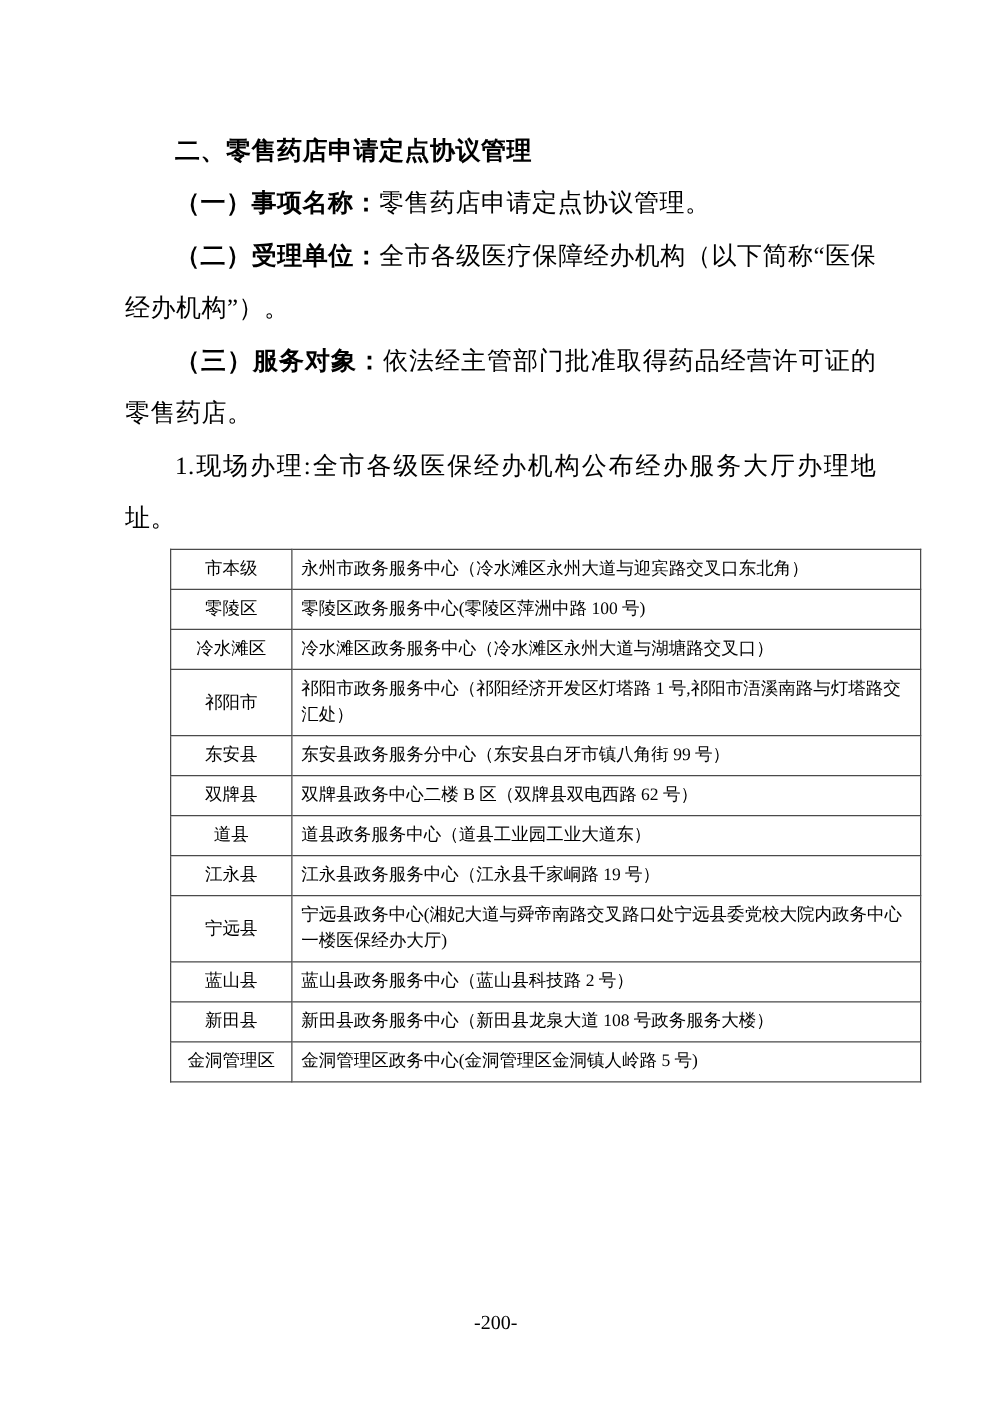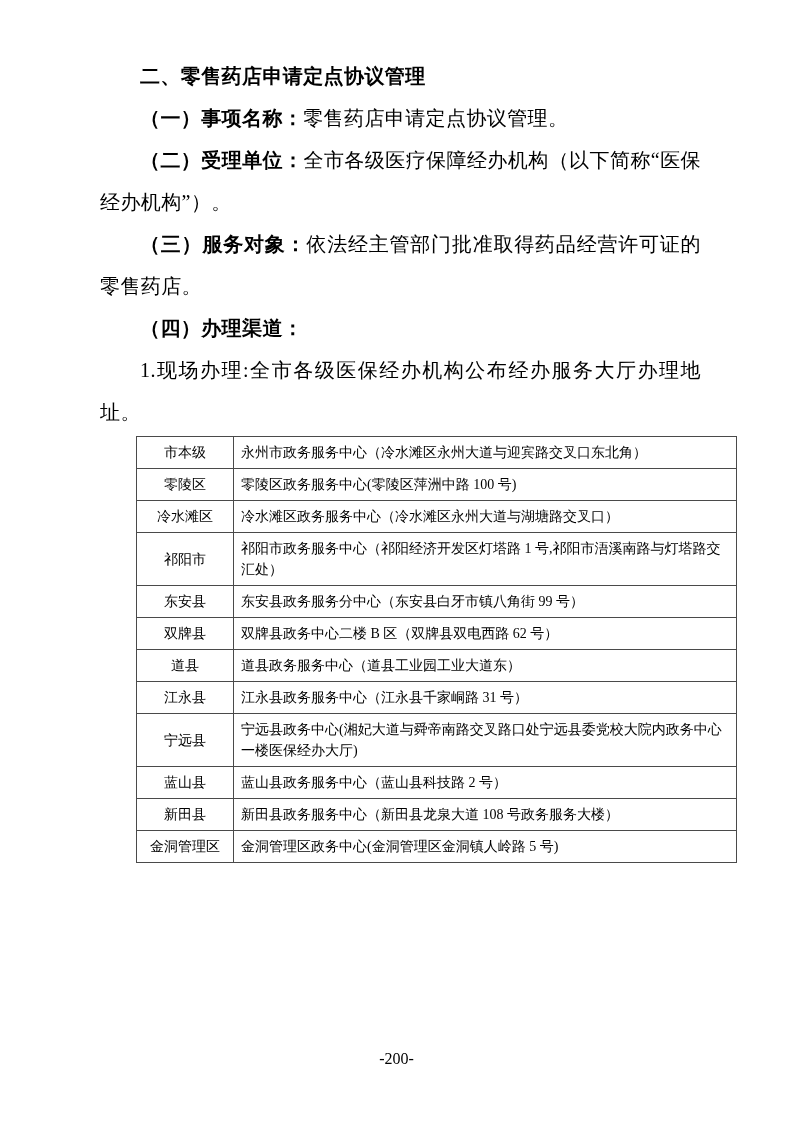--- a/index.html
+++ b/index.html
@@ -8,21 +8,21 @@
     height: 1122px;
     background: #ffffff;
     color: #000000;
     font-family: "Liberation Serif", "DejaVu Serif", serif;
     position: relative;
     overflow: hidden;
   }
   .page {
     position: absolute;
     inset: 0;
-    padding: 55px 92px 0 100px;
+    padding: 100px 92px 0 100px;
     box-sizing: border-box;
   }
   .doc-title {
     font-size: 20px;
     font-weight: bold;
     line-height: 42px;
     text-indent: 2em;
     margin: 0;
     letter-spacing: 0.4px;
   }
@@ -76,23 +76,20 @@
   </p>
 
   <p class="para">
     <span class="label">（二）受理单位：</span><span>全市各级医疗保障经办机构（以下简称“医保经办机构”）。</span>
   </p>
 
   <p class="para">
     <span class="label">（三）服务对象：</span><span>依法经主管部门批准取得药品经营许可证的零售药店。</span>
   </p>
 
-  <p class="para">
-    <span class="label">（四）办理渠道：</span><span></span>
-  </p>
 
   <p class="para">1.现场办理:全市各级医保经办机构公布经办服务大厅办理地址。</p>
 
   <table class="addr-table">
     <tbody>
         <tr>
           <td class="region-cell">市本级</td>
           <td class="address-cell">永州市政务服务中心（冷水滩区永州大道与迎宾路交叉口东北角）</td>
         </tr>
         <tr>
@@ -114,21 +111,21 @@
         <tr>
           <td class="region-cell">双牌县</td>
           <td class="address-cell">双牌县政务中心二楼 B 区（双牌县双电西路 62 号）</td>
         </tr>
         <tr>
           <td class="region-cell">道县</td>
           <td class="address-cell">道县政务服务中心（道县工业园工业大道东）</td>
         </tr>
         <tr>
           <td class="region-cell">江永县</td>
-          <td class="address-cell">江永县政务服务中心（江永县千家峒路 31 号）</td>
+          <td class="address-cell">江永县政务服务中心（江永县千家峒路 19 号）</td>
         </tr>
         <tr>
           <td class="region-cell">宁远县</td>
           <td class="address-cell">宁远县政务中心(湘妃大道与舜帝南路交叉路口处宁远县委党校大院内政务中心一楼医保经办大厅)</td>
         </tr>
         <tr>
           <td class="region-cell">蓝山县</td>
           <td class="address-cell">蓝山县政务服务中心（蓝山县科技路 2 号）</td>
         </tr>
         <tr>

